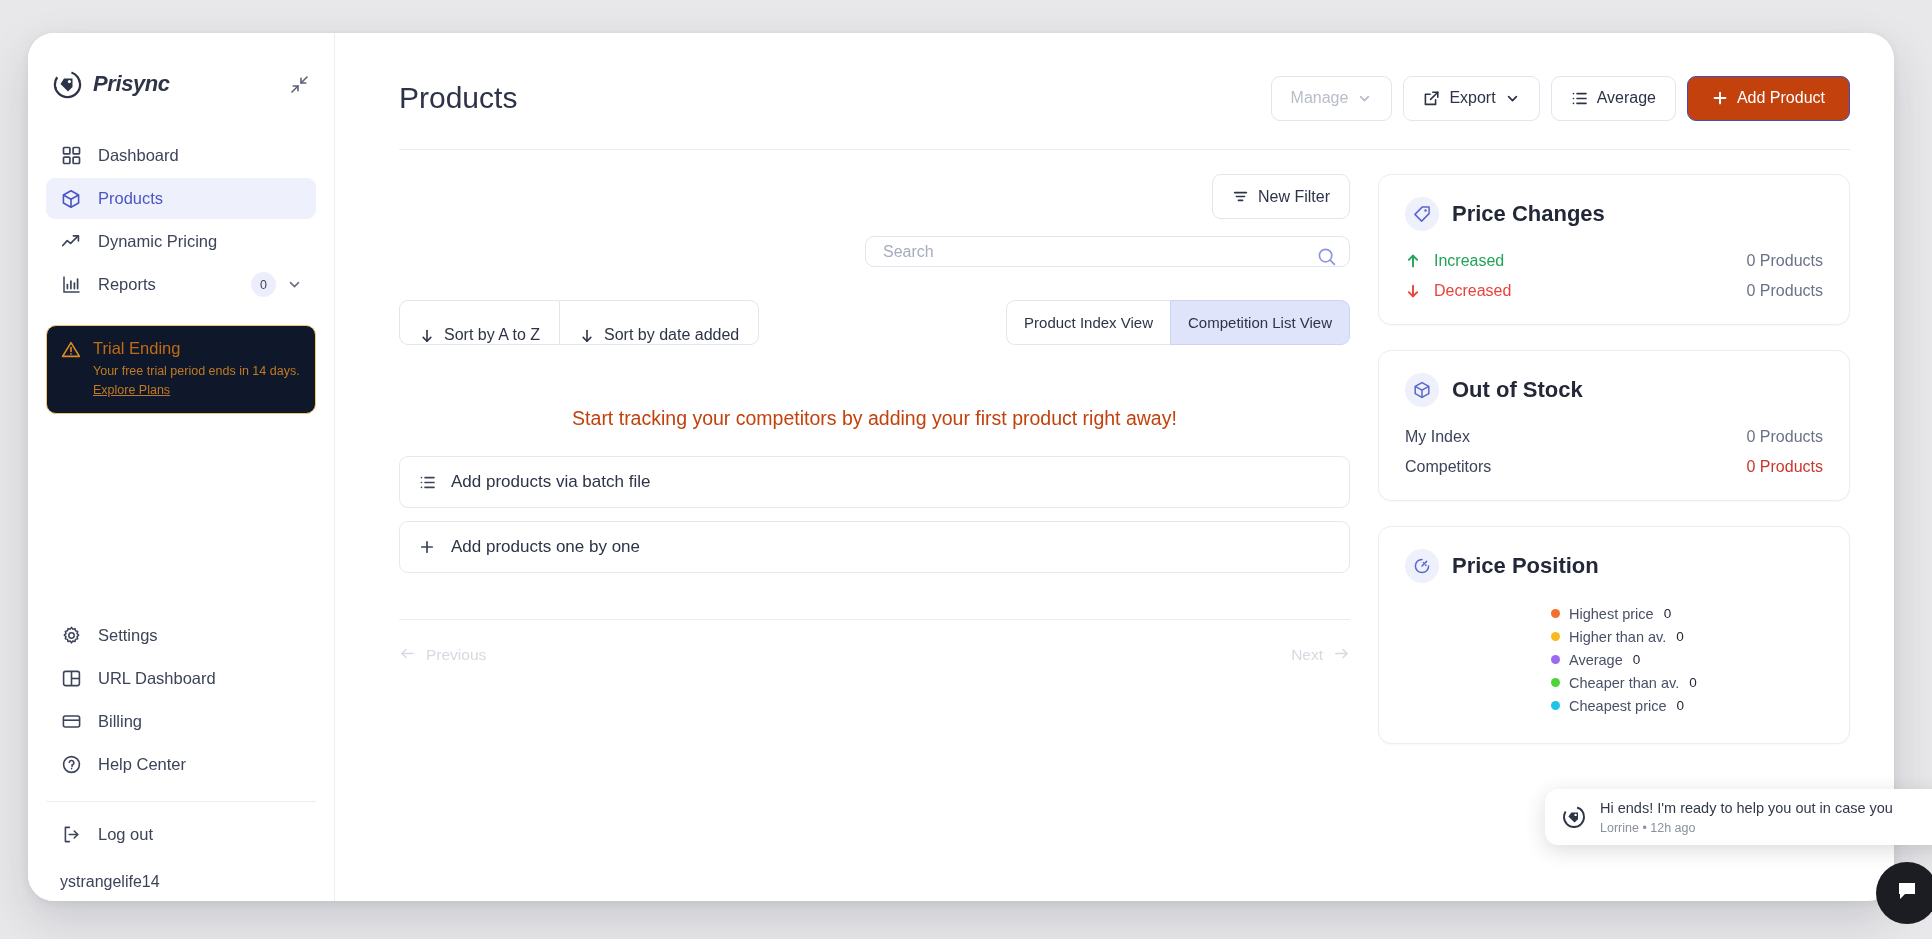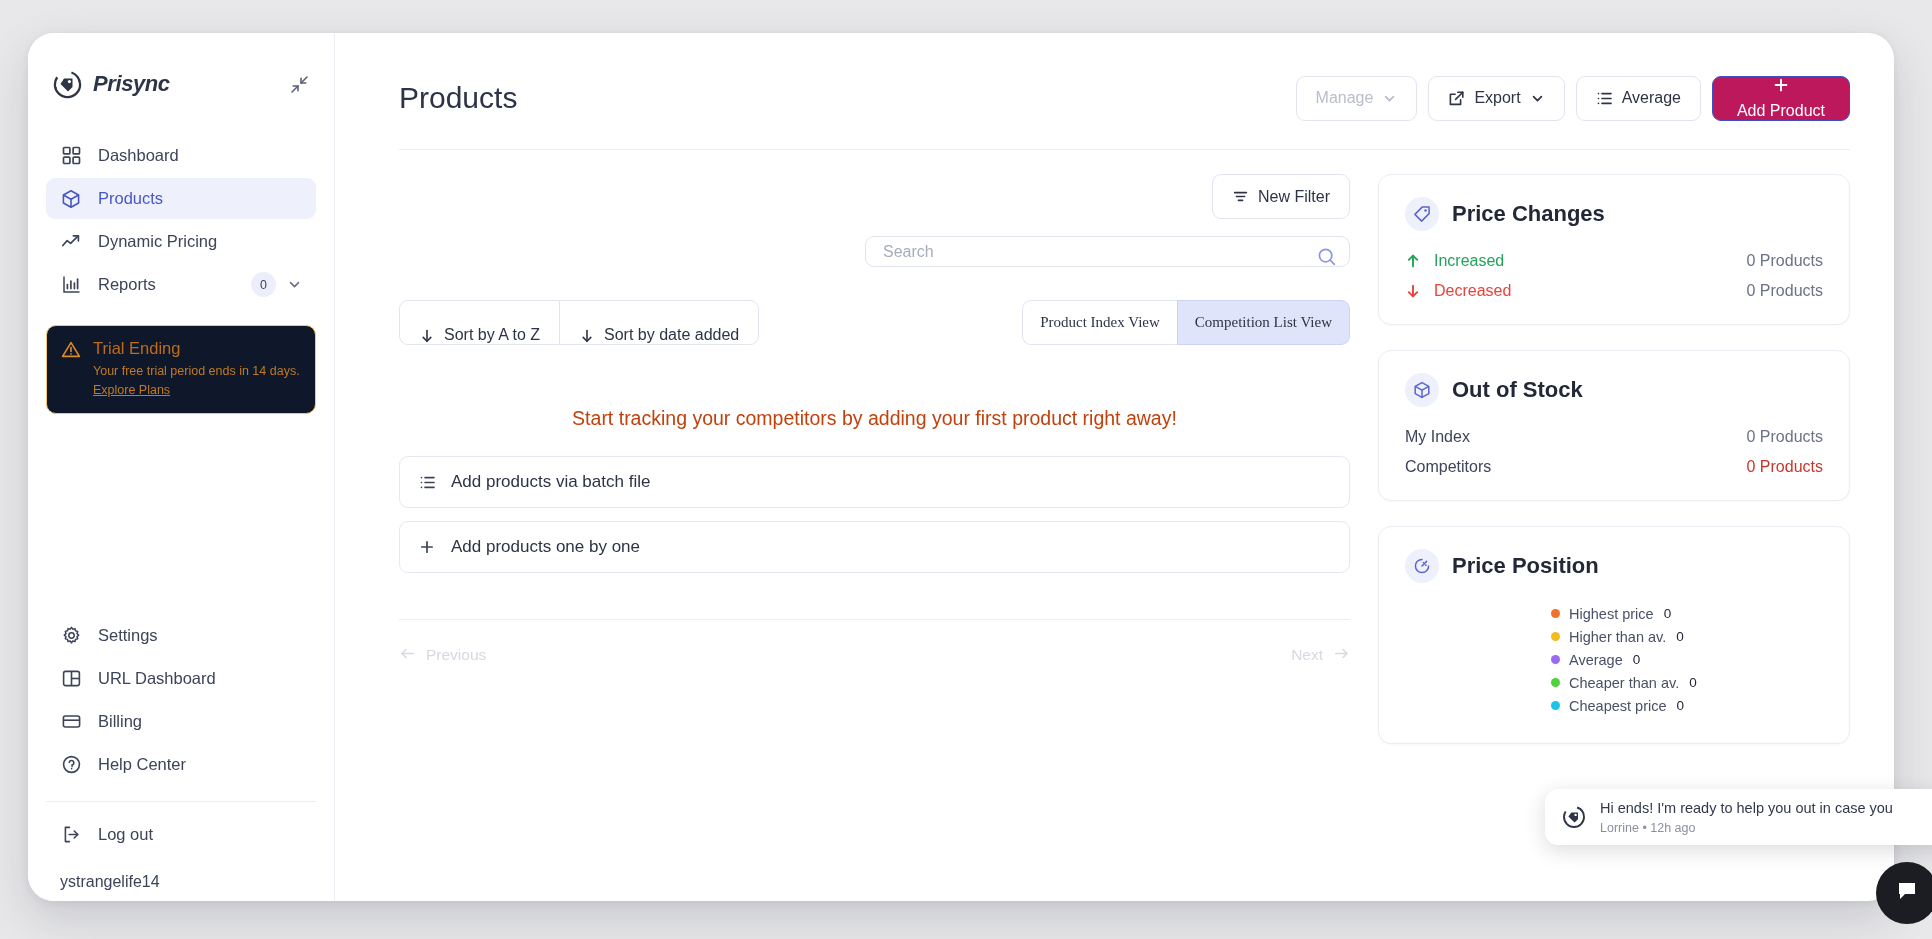--- a/index.html
+++ b/index.html
@@ -122,23 +122,22 @@
     display: inline-flex; align-items: center; justify-content: center;
     gap: 9px;
     height: 45px; padding: 0 19px;
     border: 1px solid #e2e5ed; border-radius: 9px;
     background: #ffffff; color: #2e3447;
     font-size: 16px; font-family: inherit; cursor: pointer;
     white-space: nowrap;
   }
   .btn.disabled { color: #b9bdca; cursor: default; }
   .btn.primary {
-    background: #be185d; border-color: #3f4fc0; color: #ffffff;
+    background: #c2410c; border-color: #3f4fc0; color: #ffffff;
     padding: 8px 24px;
-    flex-direction: column;
   }
   .btn svg { display: block; }
 
   .header-rule {
     margin: 20px 44px 0 64px;
     height: 1px; background: #ebedf2;
   }
 
   .content {
     flex: 1 1 auto;
@@ -177,21 +176,21 @@
   .sort-group .btn { border-radius: 0; border-right-width: 0; align-items: flex-end; }
   .sort-group .btn:first-child { border-radius: 9px 0 0 9px; }
   .sort-group .btn:last-child { border-radius: 0 9px 9px 0; border-right-width: 1px; }
 
   .view-group { margin-left: auto; display: flex; }
   .view-btn {
     height: 45px; padding: 0 17px;
     display: inline-flex; align-items: center;
     border: 1px solid #e2e5ed;
     background: #fff; color: #2e3447;
-    font-size: 15px; font-family: Liberation Serif, serif; cursor: pointer;
+    font-size: 15px; font-family: Liberation Sans, sans-serif; cursor: pointer;
     white-space: nowrap;
   }
   .view-btn:first-child { border-radius: 9px 0 0 9px; border-right: none; }
   .view-btn:last-child { border-radius: 0 9px 9px 0; }
   .view-btn.active { background: #dfe4fa; border-color: #ccd3f5; color: #2e3447; }
 
   .empty-title {
     text-align: center;
     font-size: 19.5px; color: #c2410c;
     margin-top: 62px;

